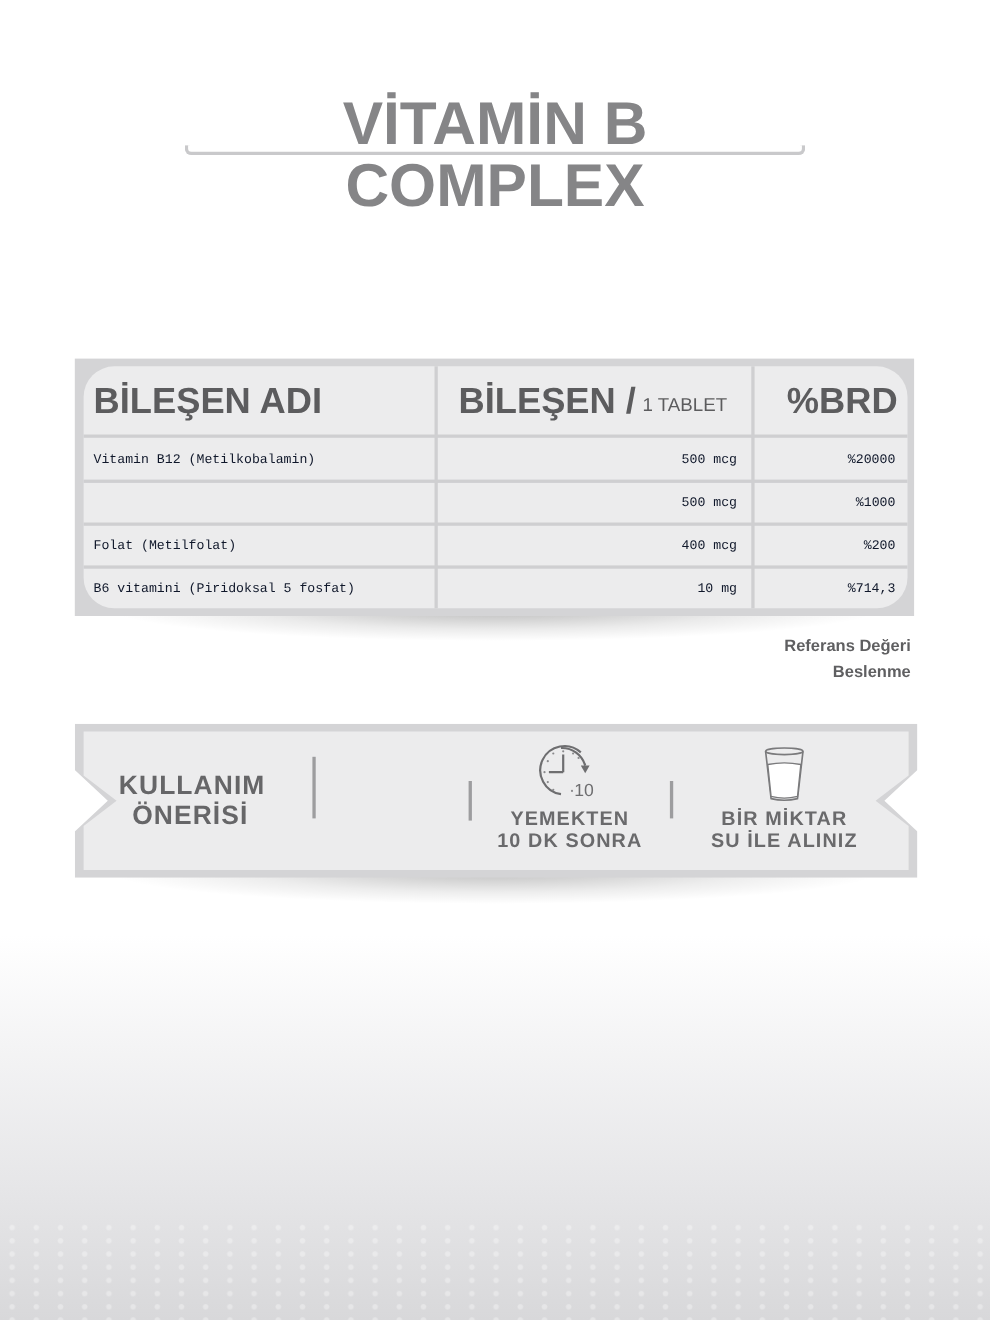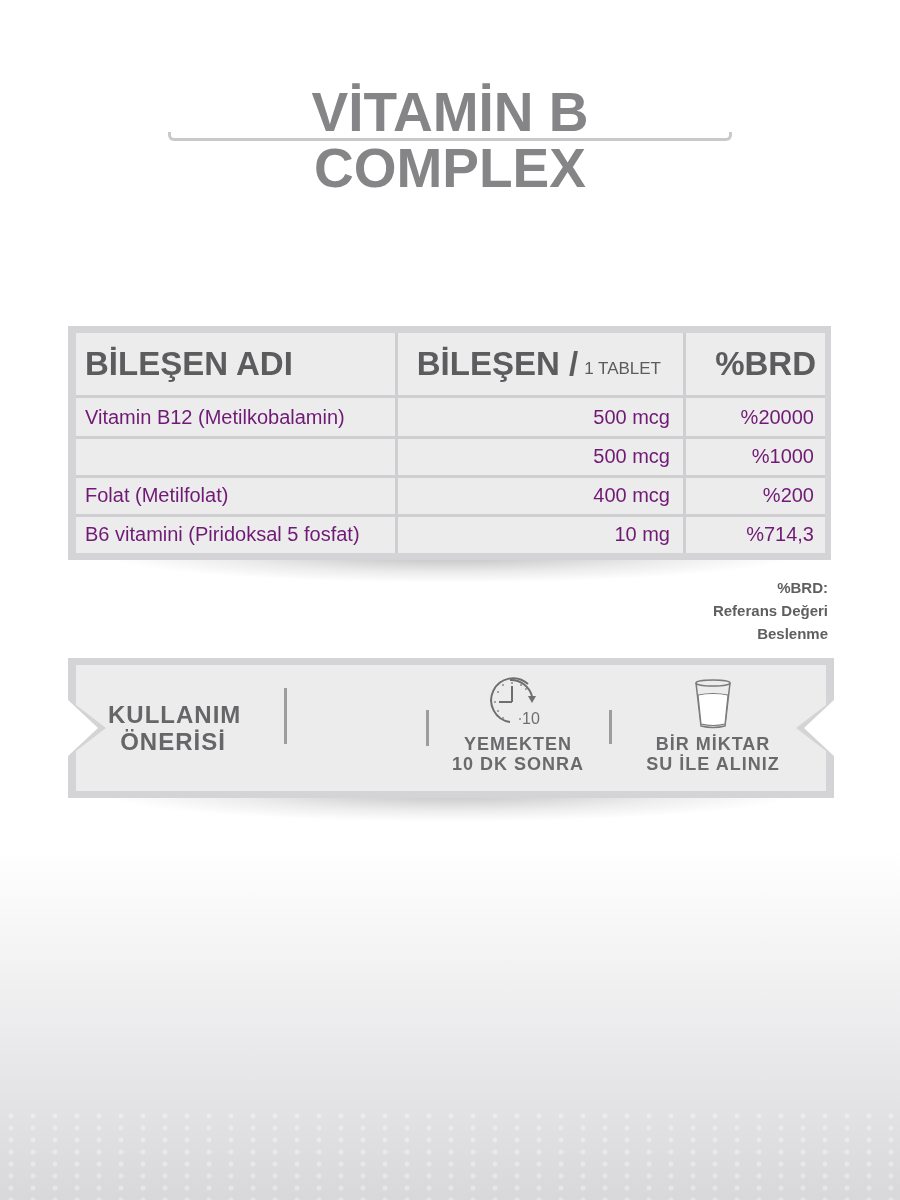--- a/index.html
+++ b/index.html
@@ -46,39 +46,40 @@
       background: radial-gradient(ellipse at 50% 0%, rgba(0,0,0,0.28) 0%, rgba(0,0,0,0.08) 45%, rgba(0,0,0,0) 70%);
       pointer-events: none;
     }
     .table-frame {
       position: absolute; left: 68px; top: 326px; width: 763px; height: 234px;
       background: #d4d4d6;
     }
     .table-panel {
       position: absolute; left: 8px; top: 7px; width: 749px; height: 220px;
       background: #ececed;
+      border-radius: 28px;
     }
     .col-divider {
       position: absolute; top: 0; width: 3px; height: 220px; background: #cfcfd1;
     }
     .row-divider {
       position: absolute; left: 0; width: 749px; height: 3px; background: #cfcfd1;
     }
     .hdr {
       position: absolute; top: 0; height: 62px;
       display: flex; align-items: center;
       color: #5c5c5e; font-weight: 700;
     }
     .hdr-name { left: 9px; font-size: 33px; }
     .hdr-amount { left: 319px; width: 266px; justify-content: flex-end; font-size: 33px; }
     .hdr-amount .unit { font-size: 17px; font-weight: 400; margin-left: 6px; margin-top: 10px; }
     .hdr-brd { left: 612px; width: 128px; justify-content: flex-end; font-size: 33px; }
     .cell {
       position: absolute; height: 39px; display: flex; align-items: center;
-      font-size: 20px; color: #701a75;
+      font-size: 12px; color: #0f172a; font-family: Liberation Mono, monospace;
     }
     .cell-name { left: 9px; width: 300px; }
     .cell-amount { left: 319px; width: 275px; justify-content: flex-end; }
     .cell-brd { left: 612px; width: 126px; justify-content: flex-end; }
 
     
     .footnote {
       position: absolute; right: 72px; top: 576px; width: 200px;
       text-align: right; font-size: 15px; font-weight: 700; color: #5f5f61;
       line-height: 23px;
@@ -145,21 +146,20 @@
     <div class="cell cell-amount" style="top:143px;">400 mcg</div>
     <div class="cell cell-brd" style="top:143px;">%200</div>
 
     <div class="cell cell-name" style="top:182px;">B6 vitamini (Piridoksal 5 fosfat)</div>
     <div class="cell cell-amount" style="top:182px;text-align:center;">10 mg</div>
     <div class="cell cell-brd" style="top:182px;">%714,3</div>
   </div>
 </div>
 
 <div class="footnote">
-  <div>%BRD:</div>
   <div>Referans Değeri</div>
   <div>Beslenme</div>
 </div>
 
 <div class="ribbon-shadow"></div>
 <div class="ribbon">
   <svg class="ribbon-bg" width="766" height="140" viewBox="0 0 766 140">
 
     <polygon points="0,0 766,0 766,140 0,140 0,98 30,70 0,42" fill="none"></polygon>
     <polygon points="0,0 766,0 766,42 736,70 766,98 766,140 0,140 0,98 30,70 0,42" fill="#d4d4d6"></polygon>

